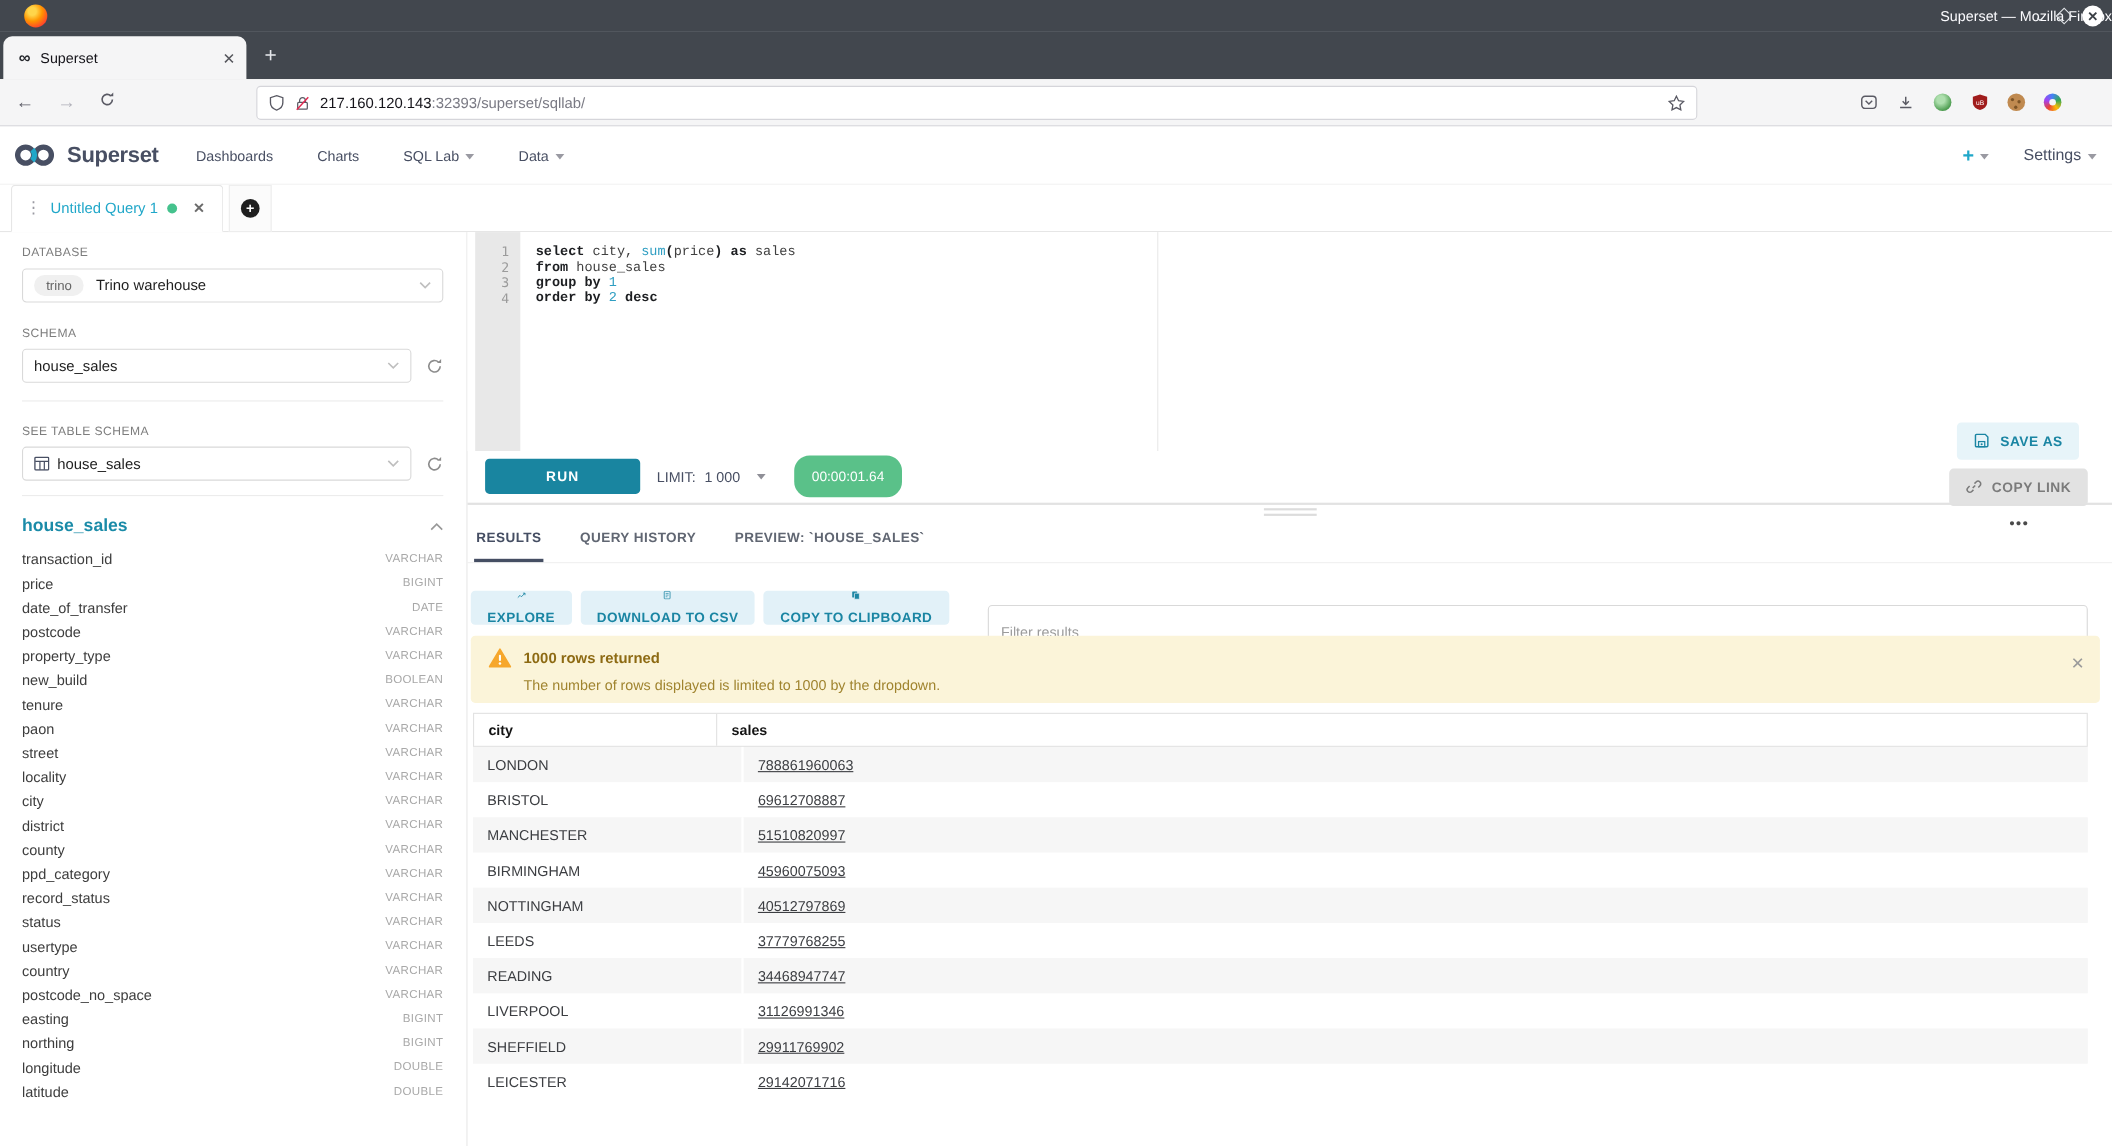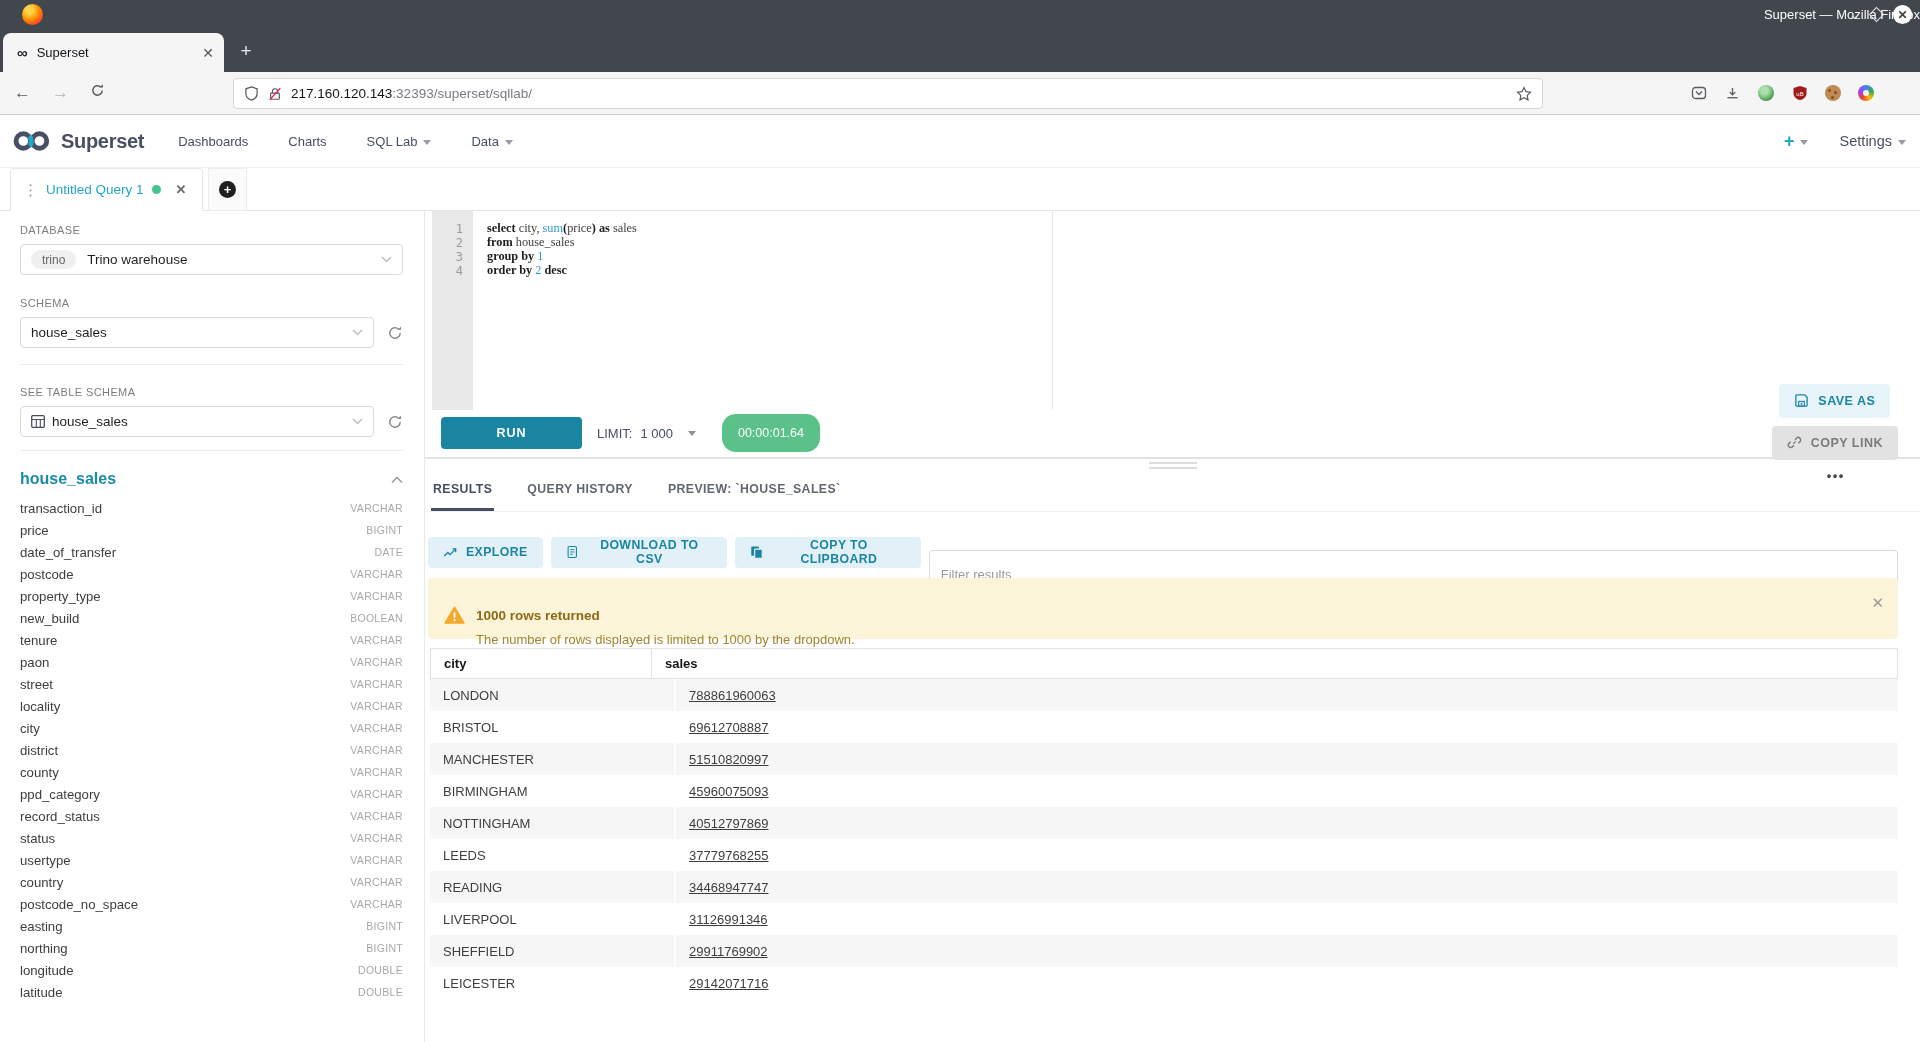--- a/index.html
+++ b/index.html
@@ -103,21 +103,21 @@
 
   
   .work { position:relative; flex:1; min-width:0; }
 
   .editor { position:absolute; top:0; left:0; right:0; height:199px; background:#fff; overflow:hidden; }
   .gutter { position:absolute; left:7px; top:0; bottom:0; width:41px; background:#e8e8e8; }
   .code-area { position:absolute; left:7px; right:0; top:11px; }
   .code-line { display:flex; height:13.9px; align-items:center; }
   .ln { width:41px; flex:none; text-align:right; padding-right:10px; color:#9b9b9b;
     font-family:"DejaVu Sans Mono", monospace; font-size:12px; }
-  .code-text { font-family:Liberation Serif, serif; font-size:12.3px; white-space:pre; padding-left:14px; }
+  .code-text { font-family:Liberation Mono, monospace; font-size:12.3px; white-space:pre; padding-left:14px; }
   .tok-kw { font-weight:bold; color:#1c1e21; }
   .tok-pl { color:#404040; }
   .tok-fn { color:#2f9ec2; }
   .tok-num { color:#2f9ec2; }
   .print-margin { position:absolute; left:627px; top:0; bottom:0; width:1px; background:#e9e9e9; }
 
   .runbar { position:absolute; top:199px; left:0; right:0; height:46px; display:flex; align-items:center; padding:0 22px 0 16px; }
   .run-btn { width:141px; height:32px; background:#1985a0; color:#fff; border:none; border-radius:4px;
     font-family:"Liberation Sans",sans-serif; font-size:12.5px; font-weight:bold; letter-spacing:1px; }
   .limit-group { display:flex; align-items:center; margin-left:15px; }
@@ -137,26 +137,26 @@
   .split-handle { width:48px; height:7px; margin:3px auto 0; border-top:2px solid #dcdcdc; border-bottom:2px solid #dcdcdc; }
 
   .southtabs { position:absolute; top:259px; left:0; right:0; height:42px; display:flex; gap:31px; padding-left:6px; border-bottom:1px solid #f0f0f0; }
   .stab { display:flex; align-items:center; height:100%; font-size:12.3px; font-weight:600; letter-spacing:0.4px;
     color:#60667- ; color:#606672; border-bottom:3px solid transparent; padding:0 2px; }
   .stab.active { color:#454e63; border-bottom-color:#454e63; }
 
   .resultsbar { position:absolute; top:325px; left:3px; right:22px; height:32px; display:flex; align-items:center; gap:8px; }
   .btn-teal { height:31px; background:#e2f1f8; color:#1a85a3; border:none; border-radius:4px;
     display:flex; align-items:center; gap:9px; padding:0 15px;
-    font-family:"Liberation Sans",sans-serif; font-size:12.3px; font-weight:bold; letter-spacing:0.4px; }
+    font-family:"Liberation Sans",sans-serif; font-size:12.3px; font-weight:bold; letter-spacing:0.4px;flex-direction:column; }
   .filter-input { margin-left:auto; width:1000px; height:48px; border:1px solid #d9d9d9; border-radius:4px;
     padding:0 11px; font-family:"Liberation Sans",sans-serif; font-size:13px; color:#333;margin-top:44px; }
   .filter-input::placeholder { color:#9b9b9b; }
 
-  .alert { position:absolute; top:367px; left:3px; right:22px; height:61px; background:#fbf4d9; border-radius:4px; padding:28px 16px; }
+  .alert { position:absolute; top:367px; left:3px; right:11px; height:61px; background:#fbf4d9; border-radius:4px; padding:11px 16px; }
   .alert-row { display:flex; align-items:center; gap:11px; }
   .alert-title { font-size:13.5px; font-weight:bold; color:#8d6a13; }
   .alert-body { font-size:13px; color:#a0842f; margin:7px 0 0 32px; }
   .alert-close { position:absolute; right:14px; top:16px; color:#9b9b9b; font-size:15px; }
 
   .rtable { position:absolute; top:437px; left:5px; right:22px; }
   .rt-header { display:grid; grid-template-columns:220px 1fr; height:31px; border:1px solid #e2e2e2; background:#fff; }
   .rt-header .hcell { display:flex; align-items:center; padding-left:13px; font-size:13px; font-weight:bold; color:#141414; }
   .rt-header .hcell + .hcell { border-left:1px solid #e2e2e2; }
   .rt-body .rrow { display:grid; grid-template-columns:220px 1fr; height:32px;gap:24px; }

